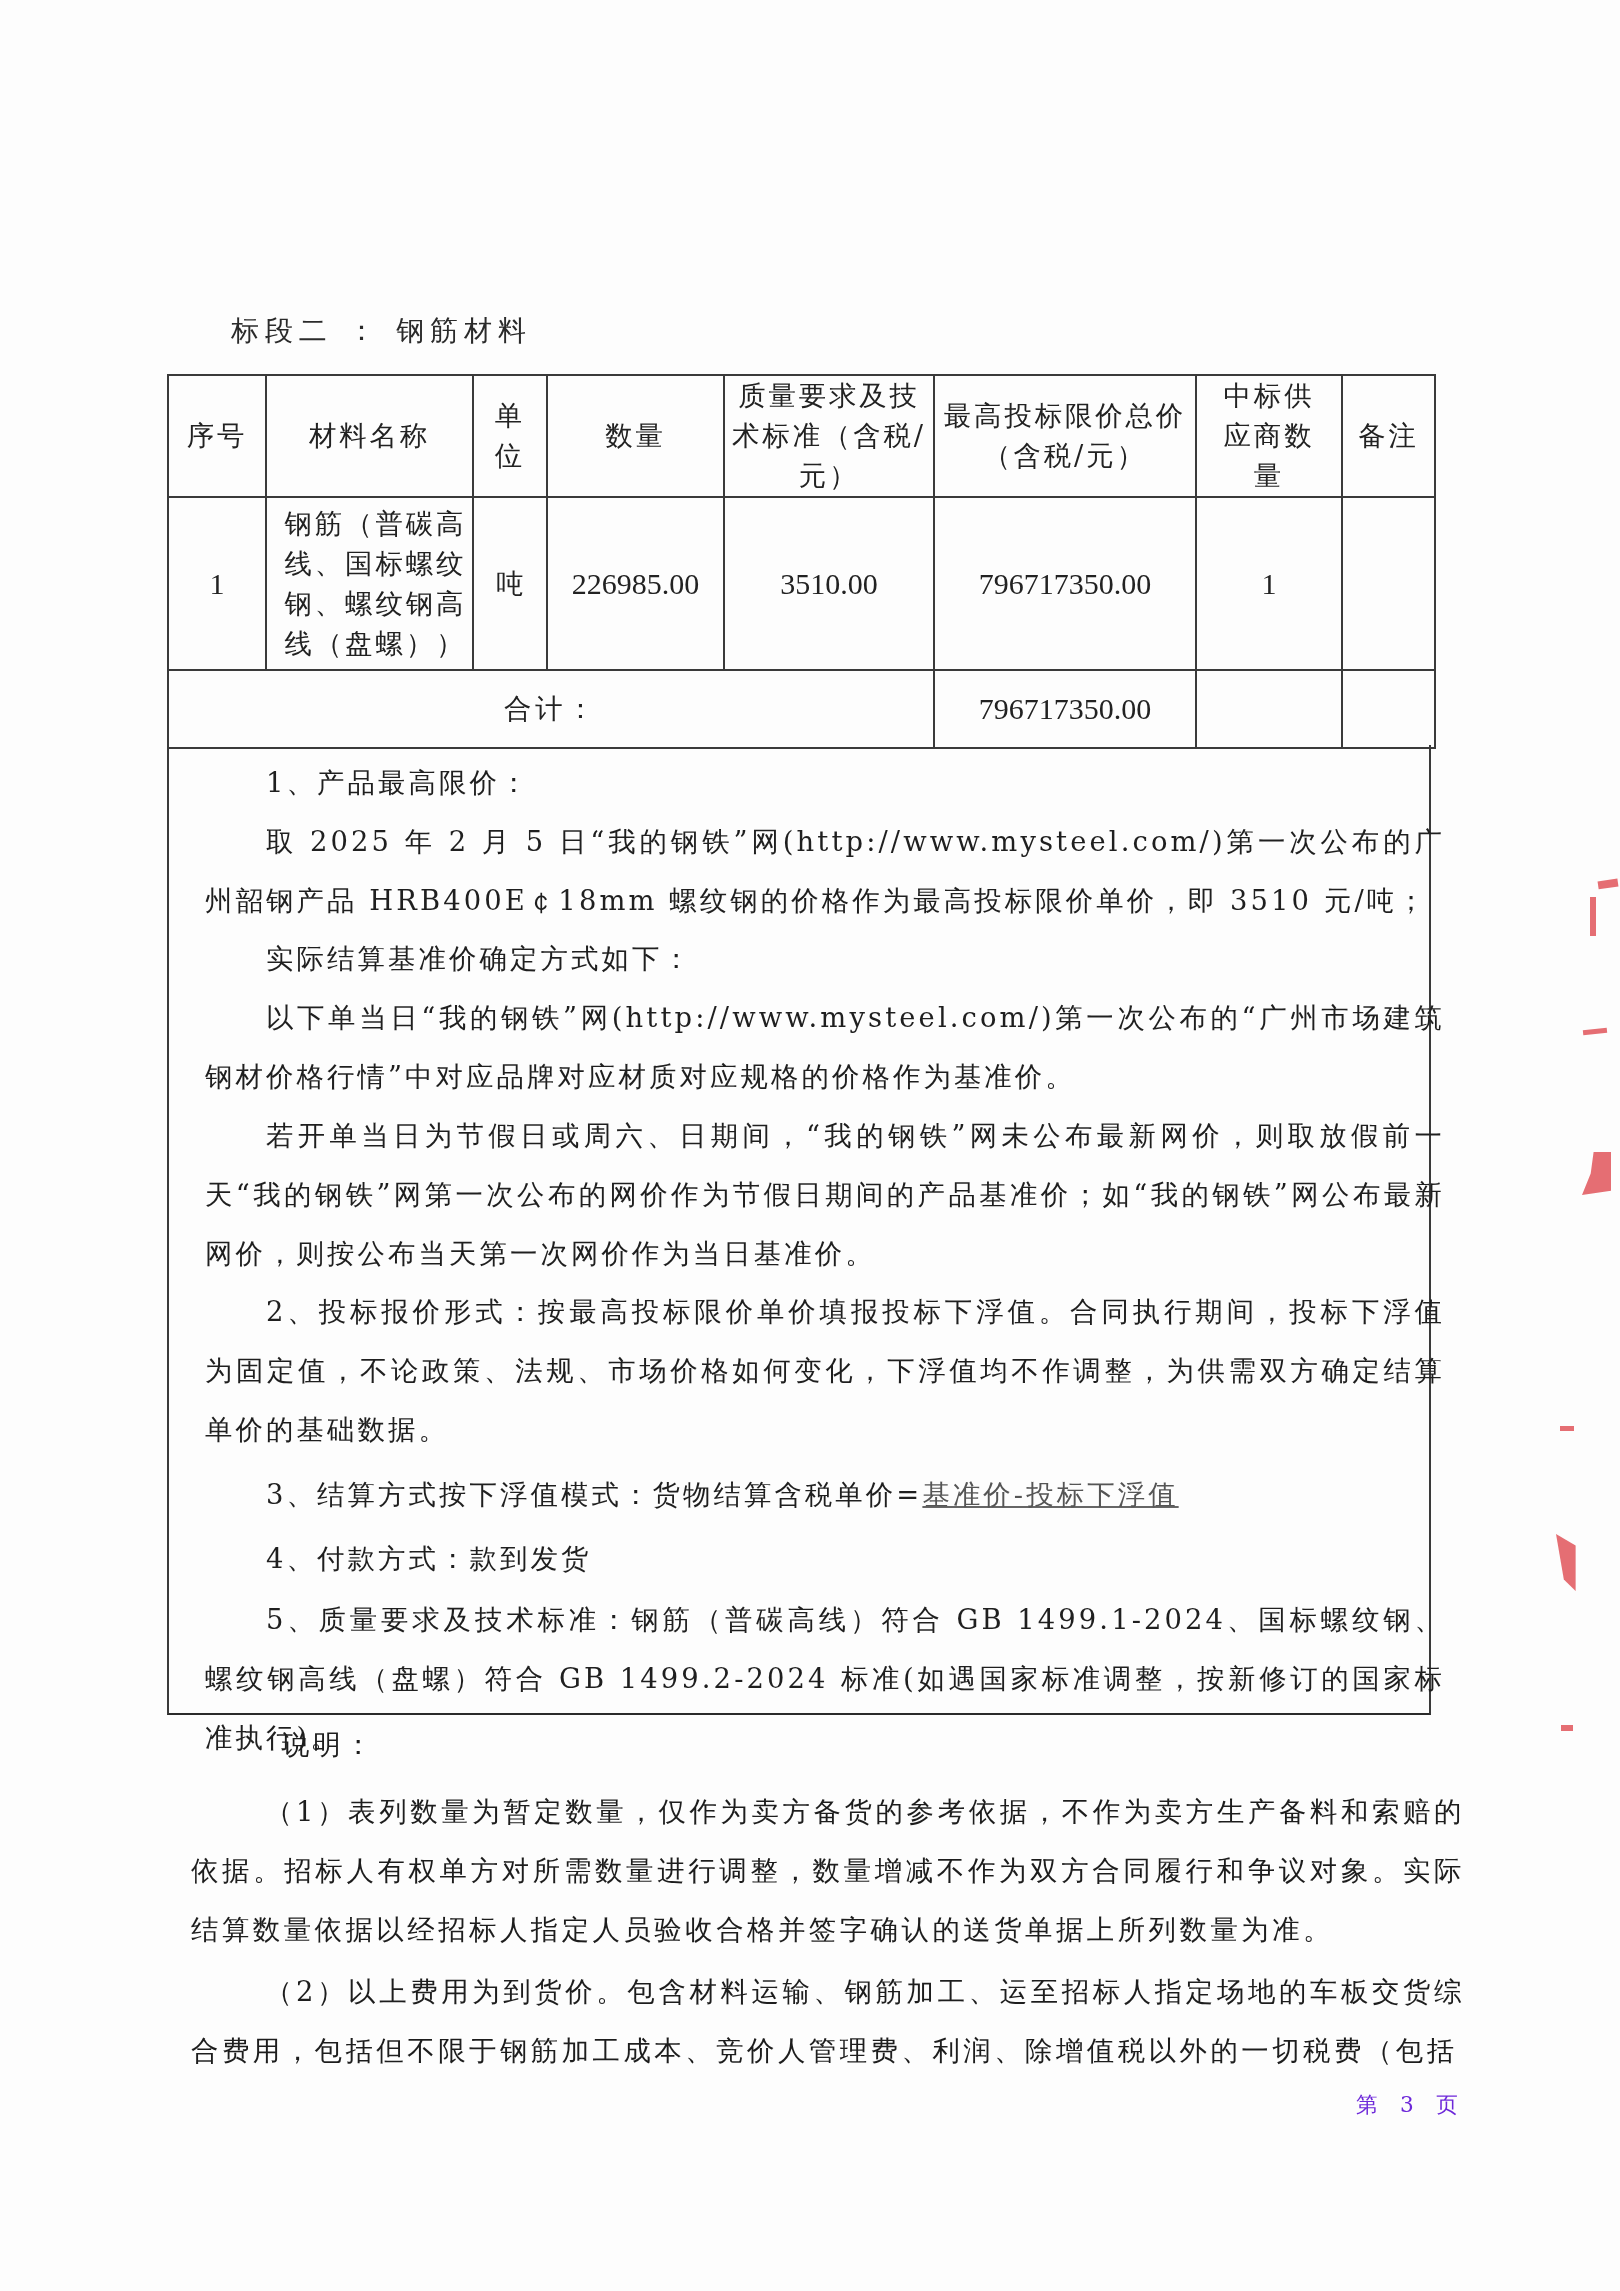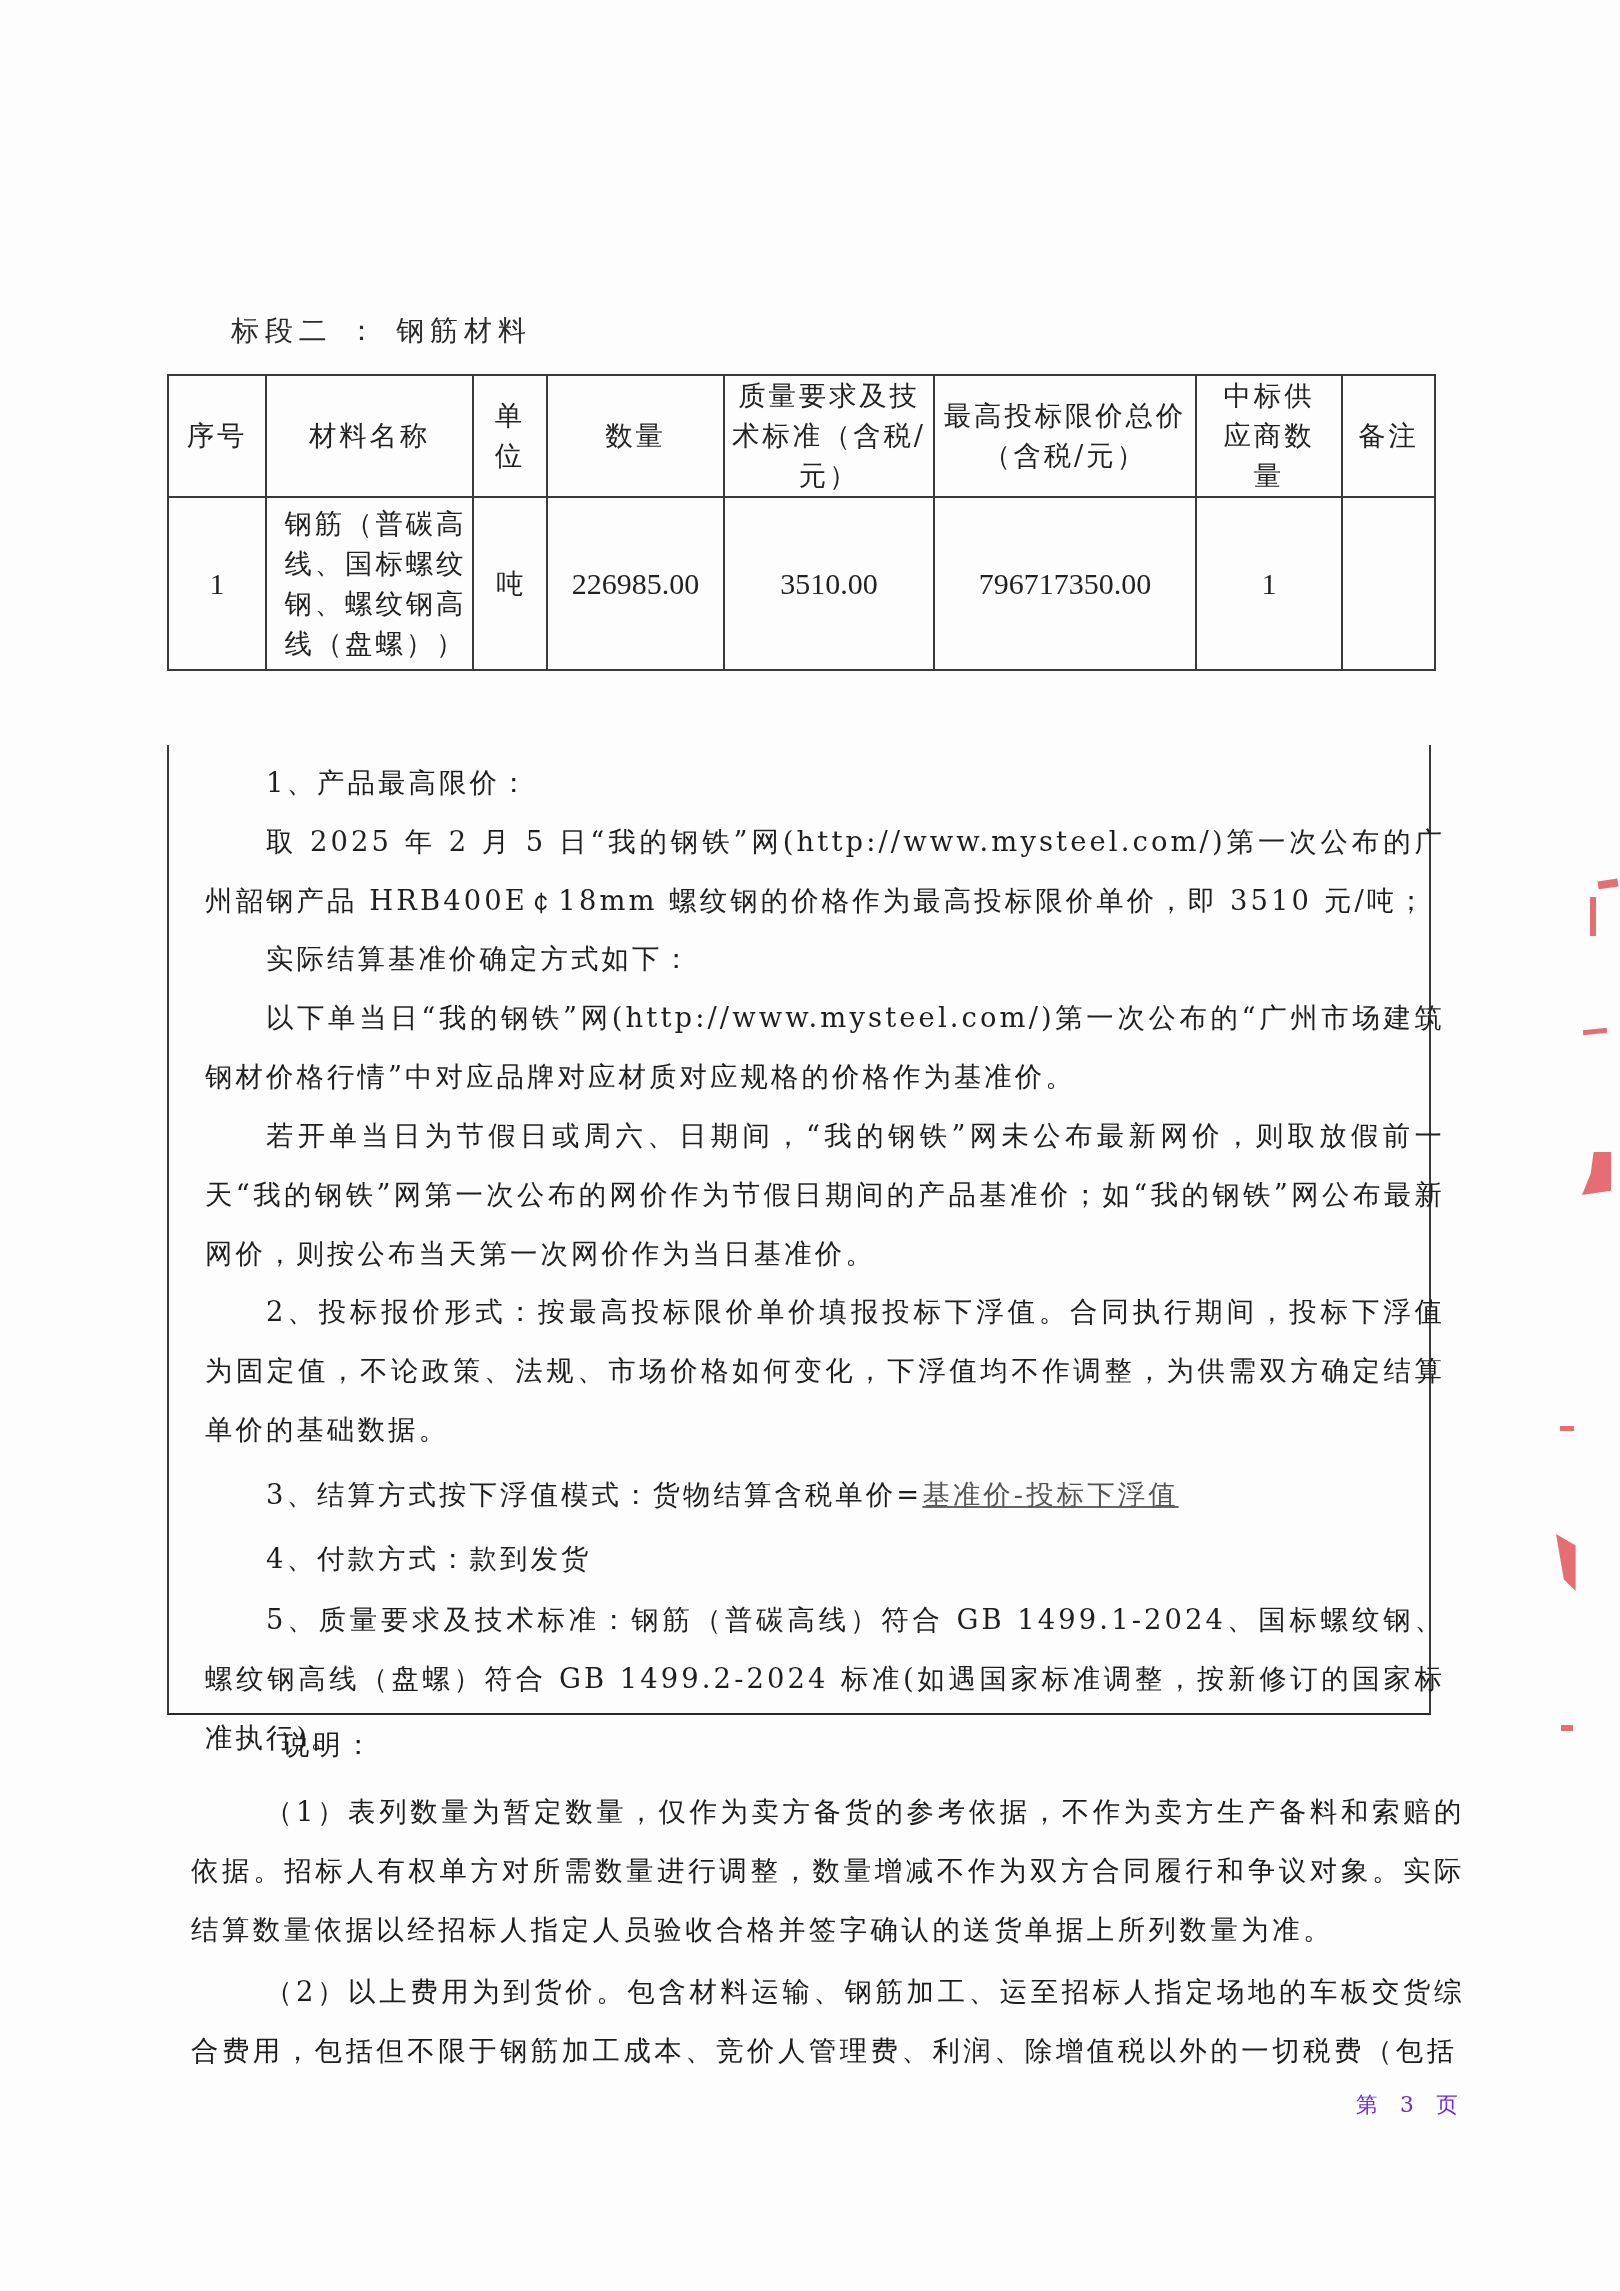--- a/index.html
+++ b/index.html
@@ -80,20 +80,26 @@
   <tr class="data">
     <td class="num">1</td>
     <td class="name-cell">钢筋（普碳高线、国标螺纹钢、螺纹钢高线（盘螺））</td>
     <td>吨</td>
     <td class="num">226985.00</td>
     <td class="num">3510.00</td>
     <td class="num">796717350.00</td>
     <td class="num">1</td>
     <td></td>
   </tr>
+  <tr class="total">
+    <td colspan="5" class="total-label">合计：</td>
+    <td class="num">796717350.00</td>
+    <td></td>
+    <td></td>
+  </tr>
 </tbody>
   </table>
 
 <div class="textbox"></div>
 
 <div class="para" style="top:753px">1、产品最高限价：</div>
 <div class="para" style="top:812px">取 2025 年 2 月 5 日“我的钢铁”网(http://www.mysteel.com/)第一次公布的广州韶钢产品 HRB400E￠18mm 螺纹钢的价格作为最高投标限价单价，即 3510 元/吨；</div>
 <div class="para" style="top:929px">实际结算基准价确定方式如下：</div>
 <div class="para" style="top:988px">以下单当日“我的钢铁”网(http://www.mysteel.com/)第一次公布的“广州市场建筑钢材价格行情”中对应品牌对应材质对应规格的价格作为基准价。</div>
 <div class="para" style="top:1106px">若开单当日为节假日或周六、日期间，“我的钢铁”网未公布最新网价，则取放假前一天“我的钢铁”网第一次公布的网价作为节假日期间的产品基准价；如“我的钢铁”网公布最新网价，则按公布当天第一次网价作为当日基准价。</div>

